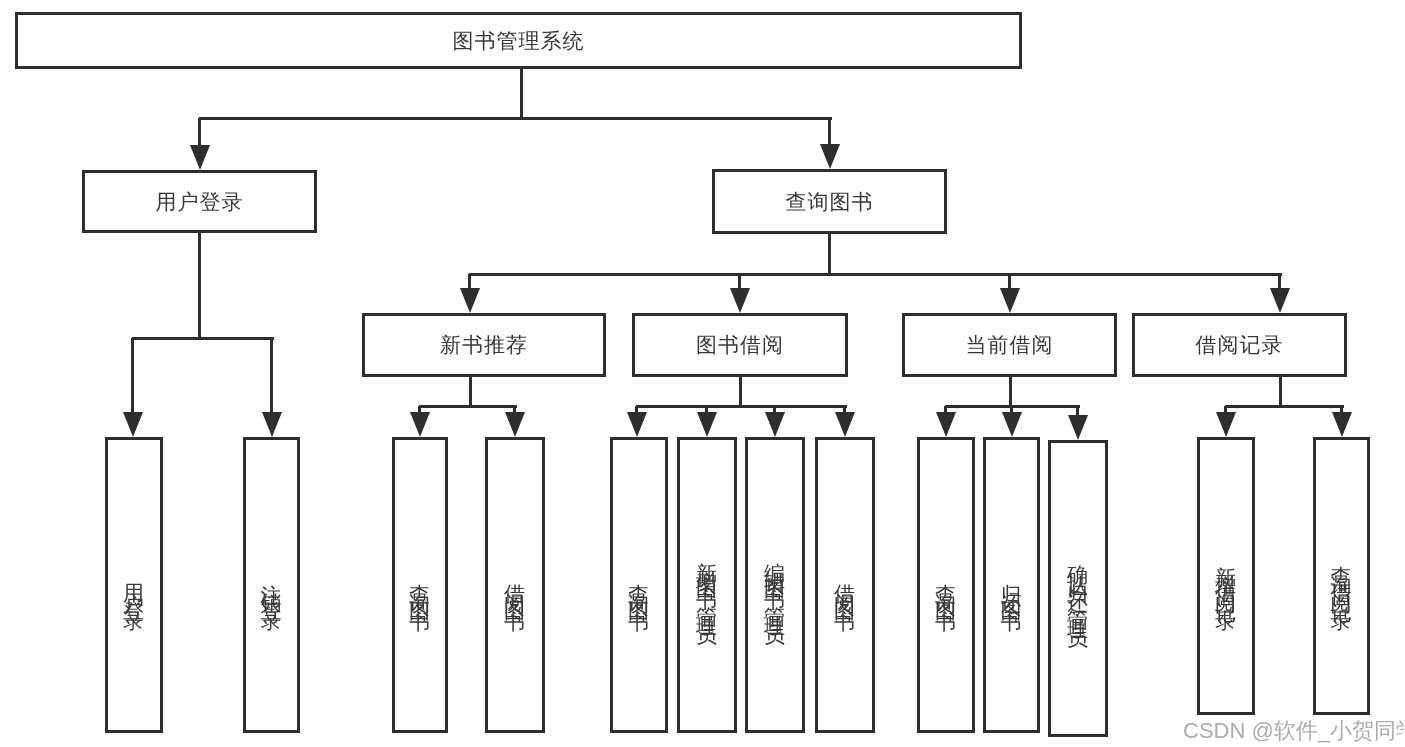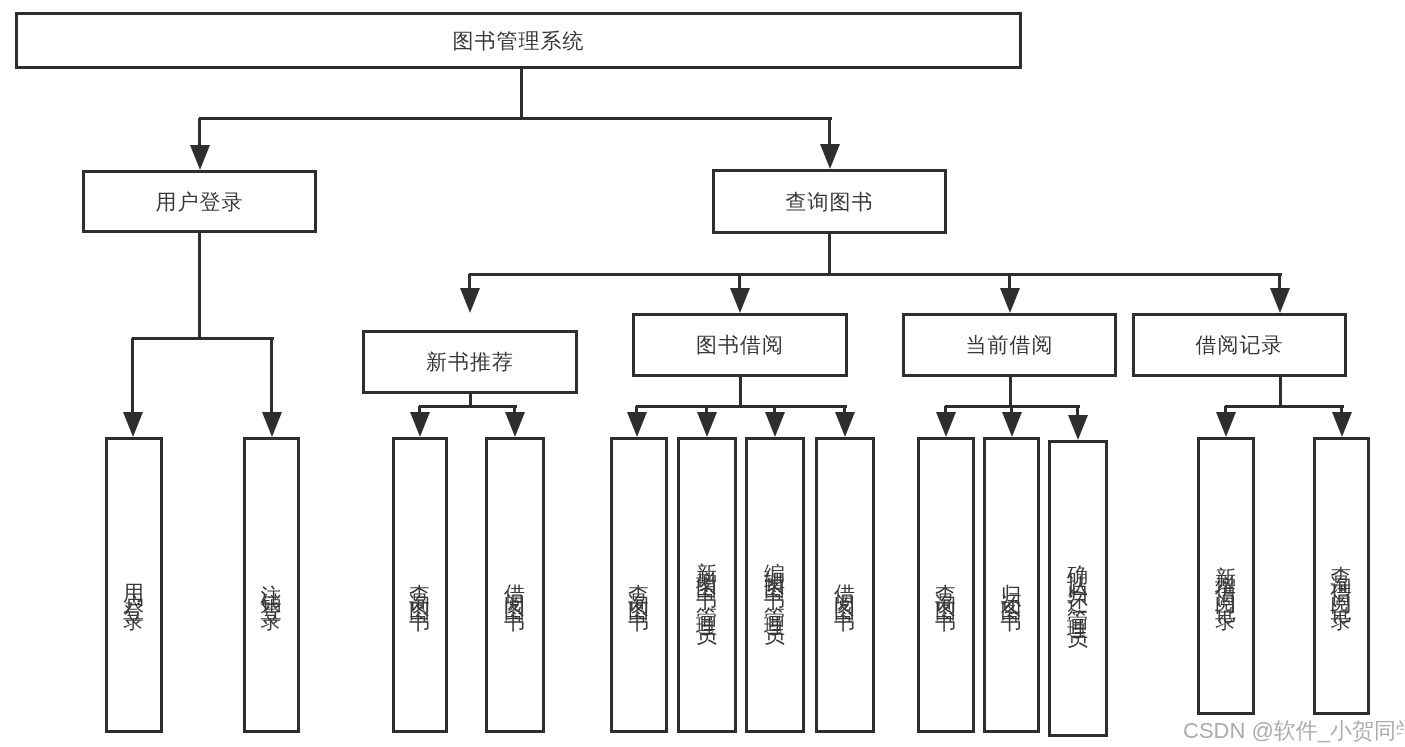--- a/index.html
+++ b/index.html
@@ -75,21 +75,21 @@
     <span>图书管理系统</span>
   </div>
 
   <div class="node h" style="left:82px;top:170px;width:235px;height:63px">
     <span>用户登录</span>
   </div>
   <div class="node h" style="left:712px;top:169px;width:235px;height:65px">
     <span>查询图书</span>
   </div>
 
-  <div class="node h" style="left:362px;top:330px;width:216px;height:64px">
+  <div class="node h" style="left:362px;top:313px;width:244px;height:64px">
     <span>新书推荐</span>
   </div>
   <div class="node h" style="left:902px;top:313px;width:215px;height:64px">
     <span>当前借阅</span>
   </div>
   <div class="node h" style="left:632px;top:313px;width:216px;height:64px">
     <span>图书借阅</span>
   </div>
   <div class="node h" style="left:1132px;top:313px;width:215px;height:64px">
     <span>借阅记录</span>

